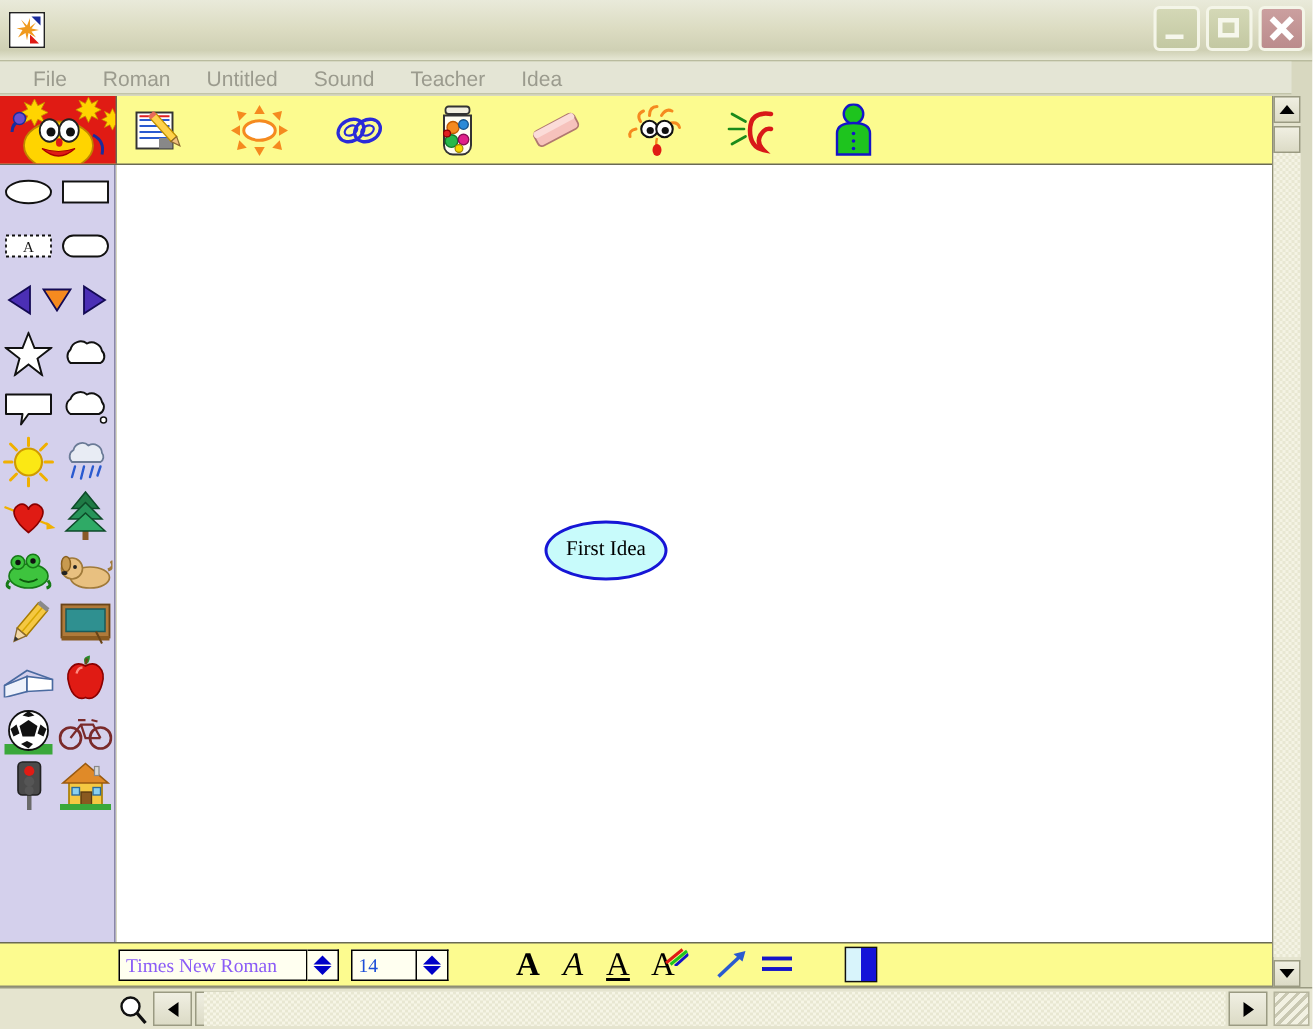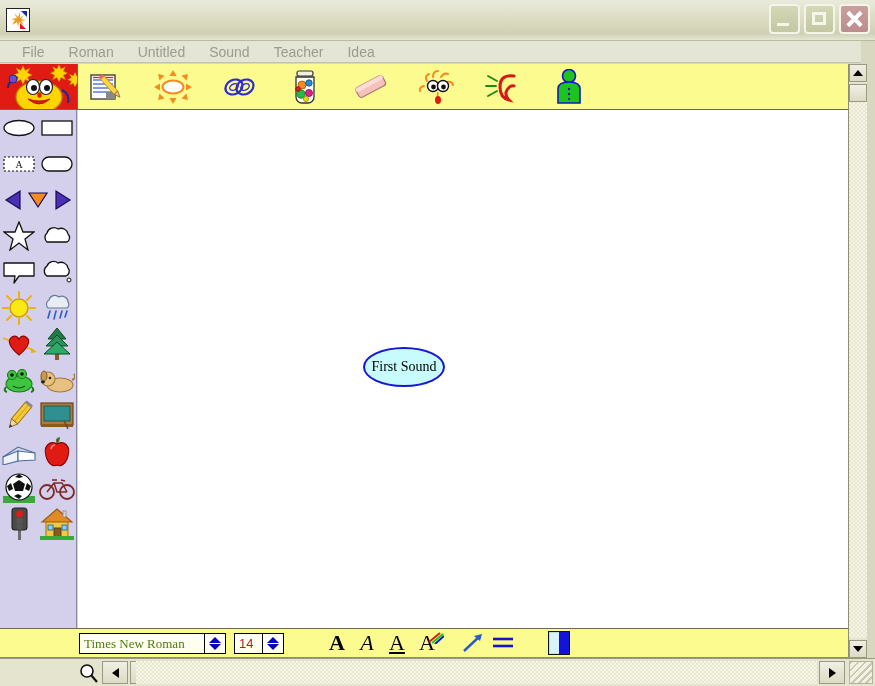--- a/index.html
+++ b/index.html
@@ -190,21 +190,21 @@
     align-items: center;
     padding-left: 79px;
   }
   .font-name-box {
     width: 126px; height: 21px;
     background: #fffff0;
     border: 1px solid #000;
     box-sizing: border-box;
     font-family: "Liberation Serif", serif;
     font-size: 13px;
-    color: #4d7c0f;
+    color: #8b5cf6;
     padding: 2px 0 0 4px;
     cursor: text;
   }
   .spinner {
     width: 21px; height: 21px;
     background: #fffff0;
     border: 1px solid #000;
     border-left: none;
     box-sizing: border-box;
     display: flex; flex-direction: column;
@@ -212,27 +212,27 @@
     cursor: pointer;
   }
   .sp-up, .sp-dn {
     width: 0; height: 0;
     border-left: 6px solid transparent;
     border-right: 6px solid transparent;
   }
   .sp-up { border-bottom: 6px solid #0000c8; margin-bottom: 1px; }
   .sp-dn { border-top: 6px solid #0000c8; }
   .font-size-box {
-    width: 29px; height: 21px;
+    width: 44px; height: 21px;
     background: #fffff0;
     border: 1px solid #000;
     box-sizing: border-box;
-    font-family: Liberation Sans, sans-serif;
+    font-family: Liberation Serif, serif;
     font-size: 13px;
-    color: #b91c1c;
+    color: #1d4ed8;
     padding: 2px 0 0 4px;
     margin-left: 8px;
     cursor: text;
   }
   .fb-btn {
     width: 30px; height: 26px;
     display: flex; align-items: center; justify-content: center;
     cursor: pointer;
     font-family: "Liberation Serif", serif;
     font-size: 22px;
@@ -718,21 +718,21 @@
           <rect x="24" y="4" width="3" height="6" fill="#d8d8d8" stroke="#888" stroke-width="0.8"></rect>
           <rect x="1" y="29" width="34" height="4" fill="#3aa83a"></rect>
         </svg>
       </div>
     </div>
 
   </div>
 
   <div class="canvas">
     <div class="node-oval">
-      <span>First Sound</span>
+      <span>First Idea</span>
     </div>
   </div>
 
   <div class="left-stub"></div>
   <div class="formatbar">
 
     <div class="font-name-box">Times New Roman</div>
     <div class="spinner">
       <div class="sp-up"></div>
         <div class="sp-dn"></div>

